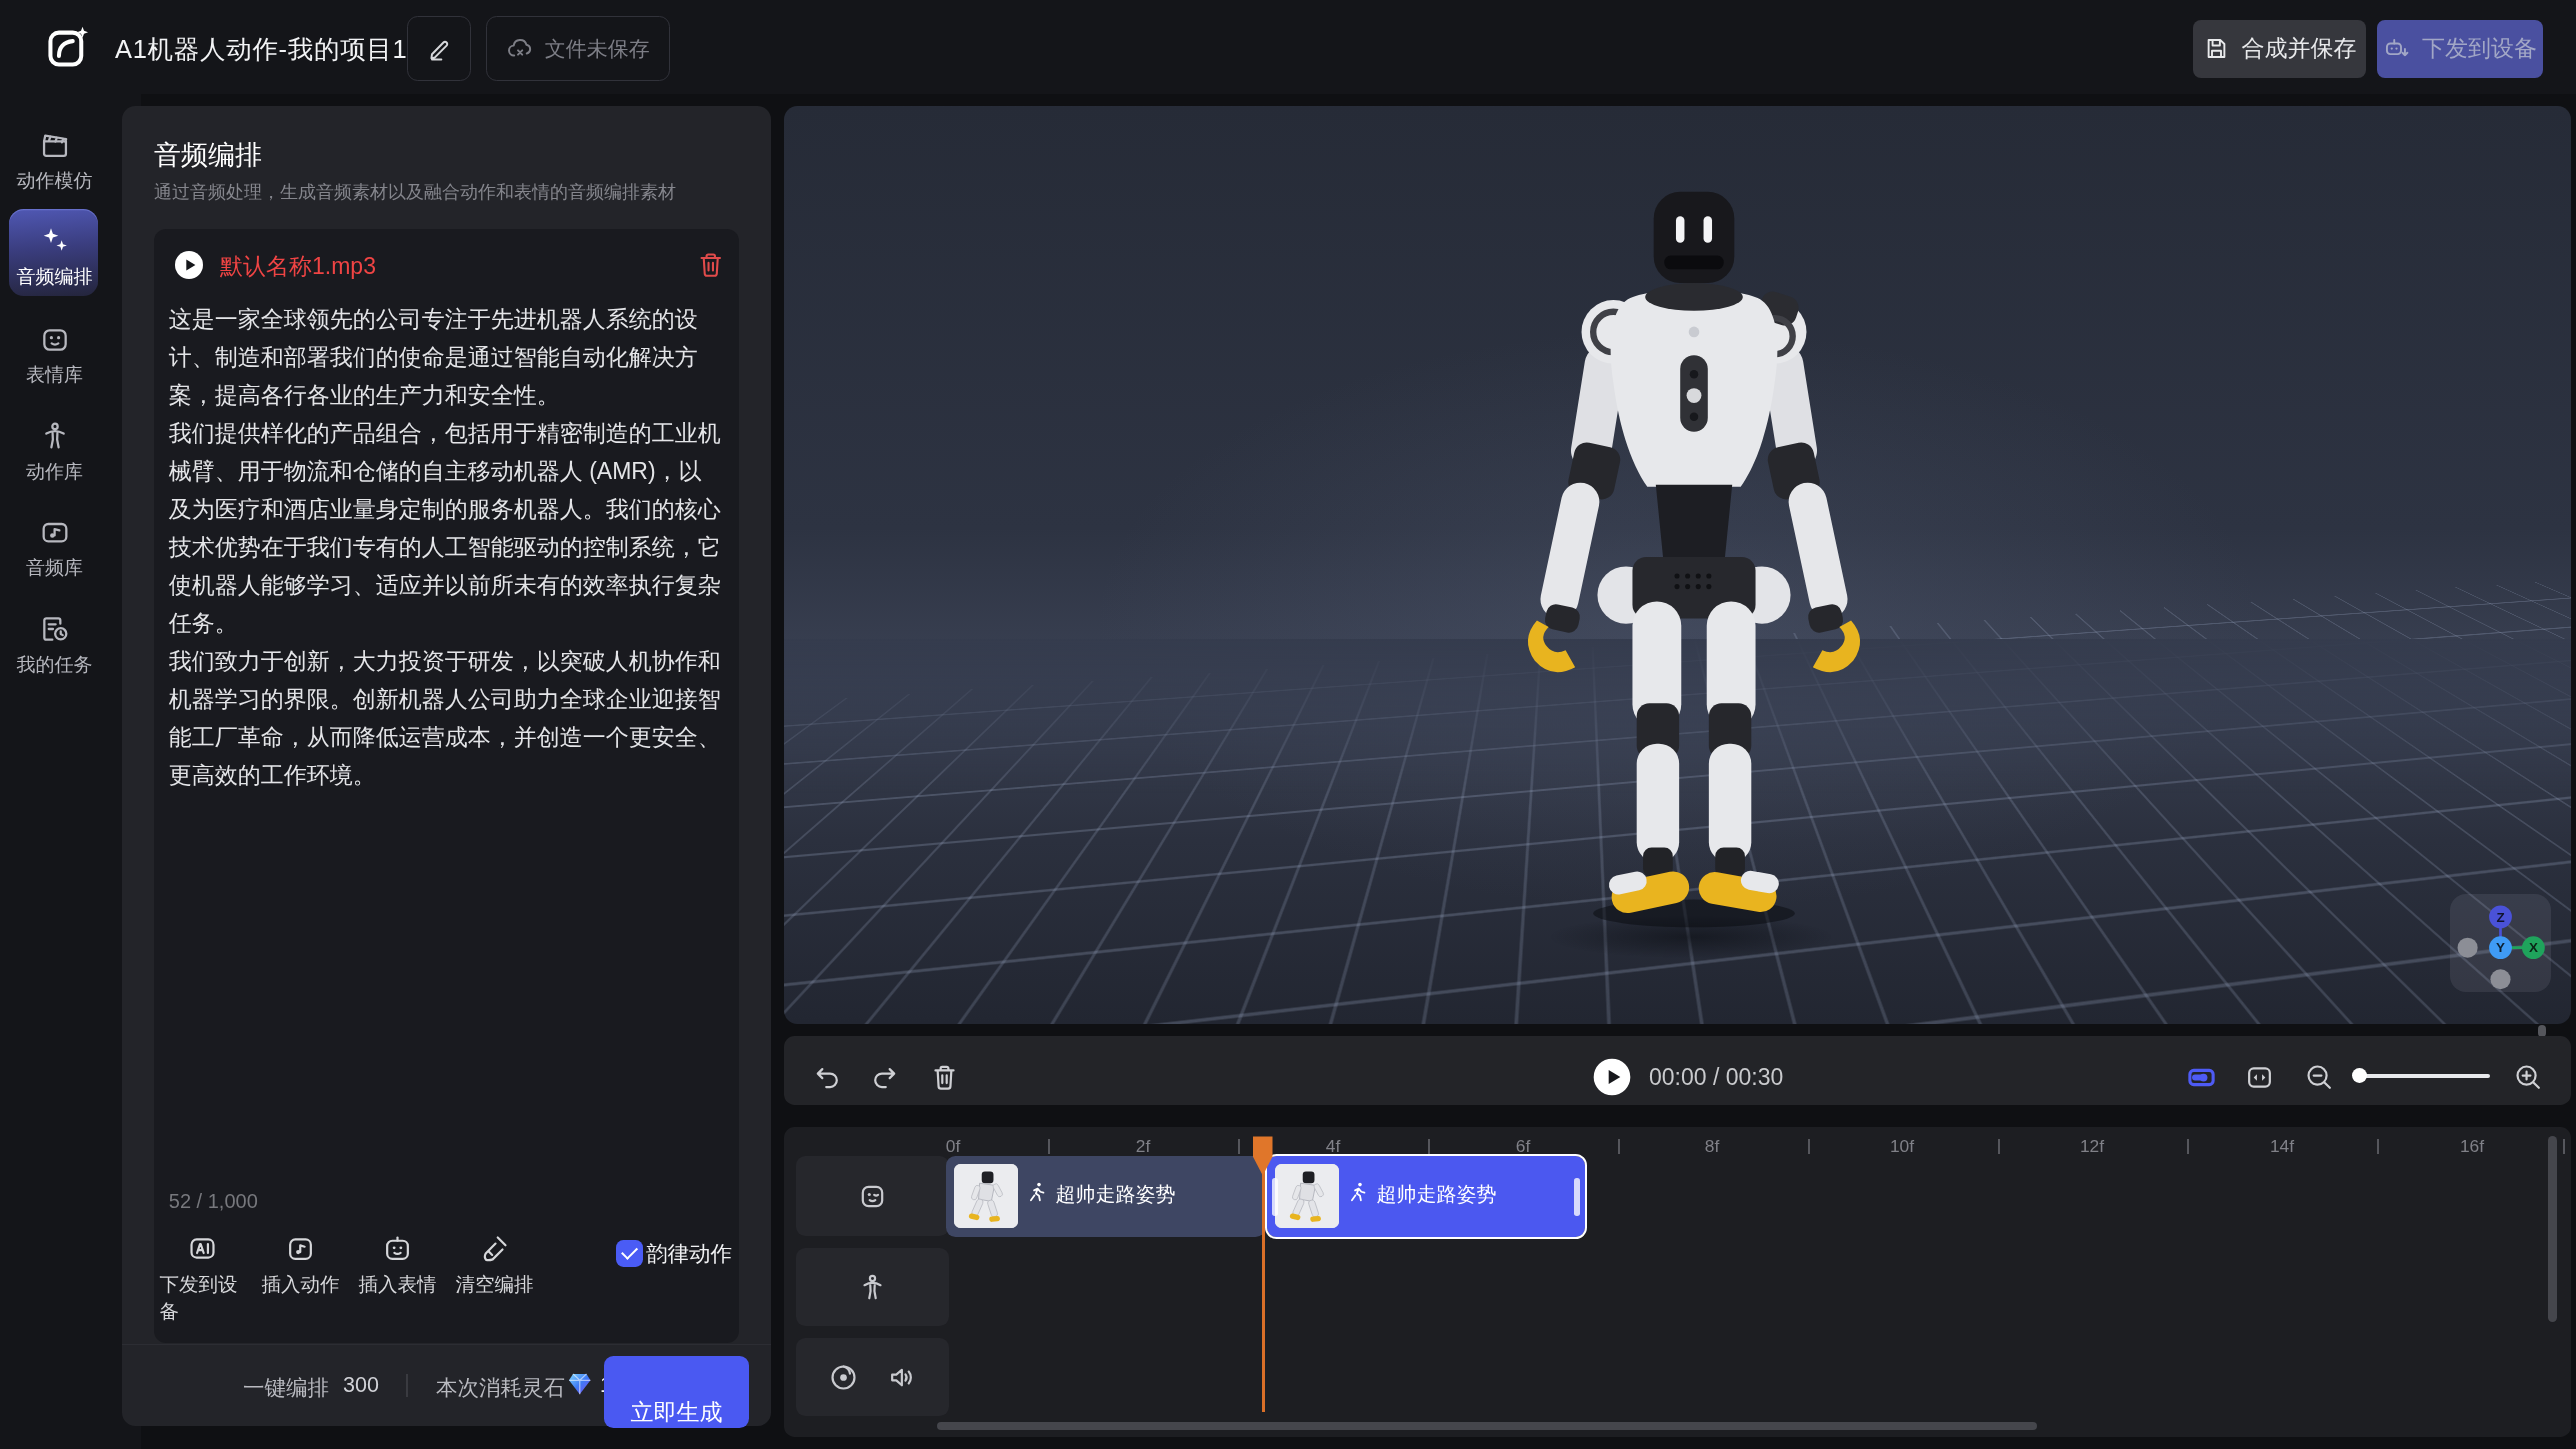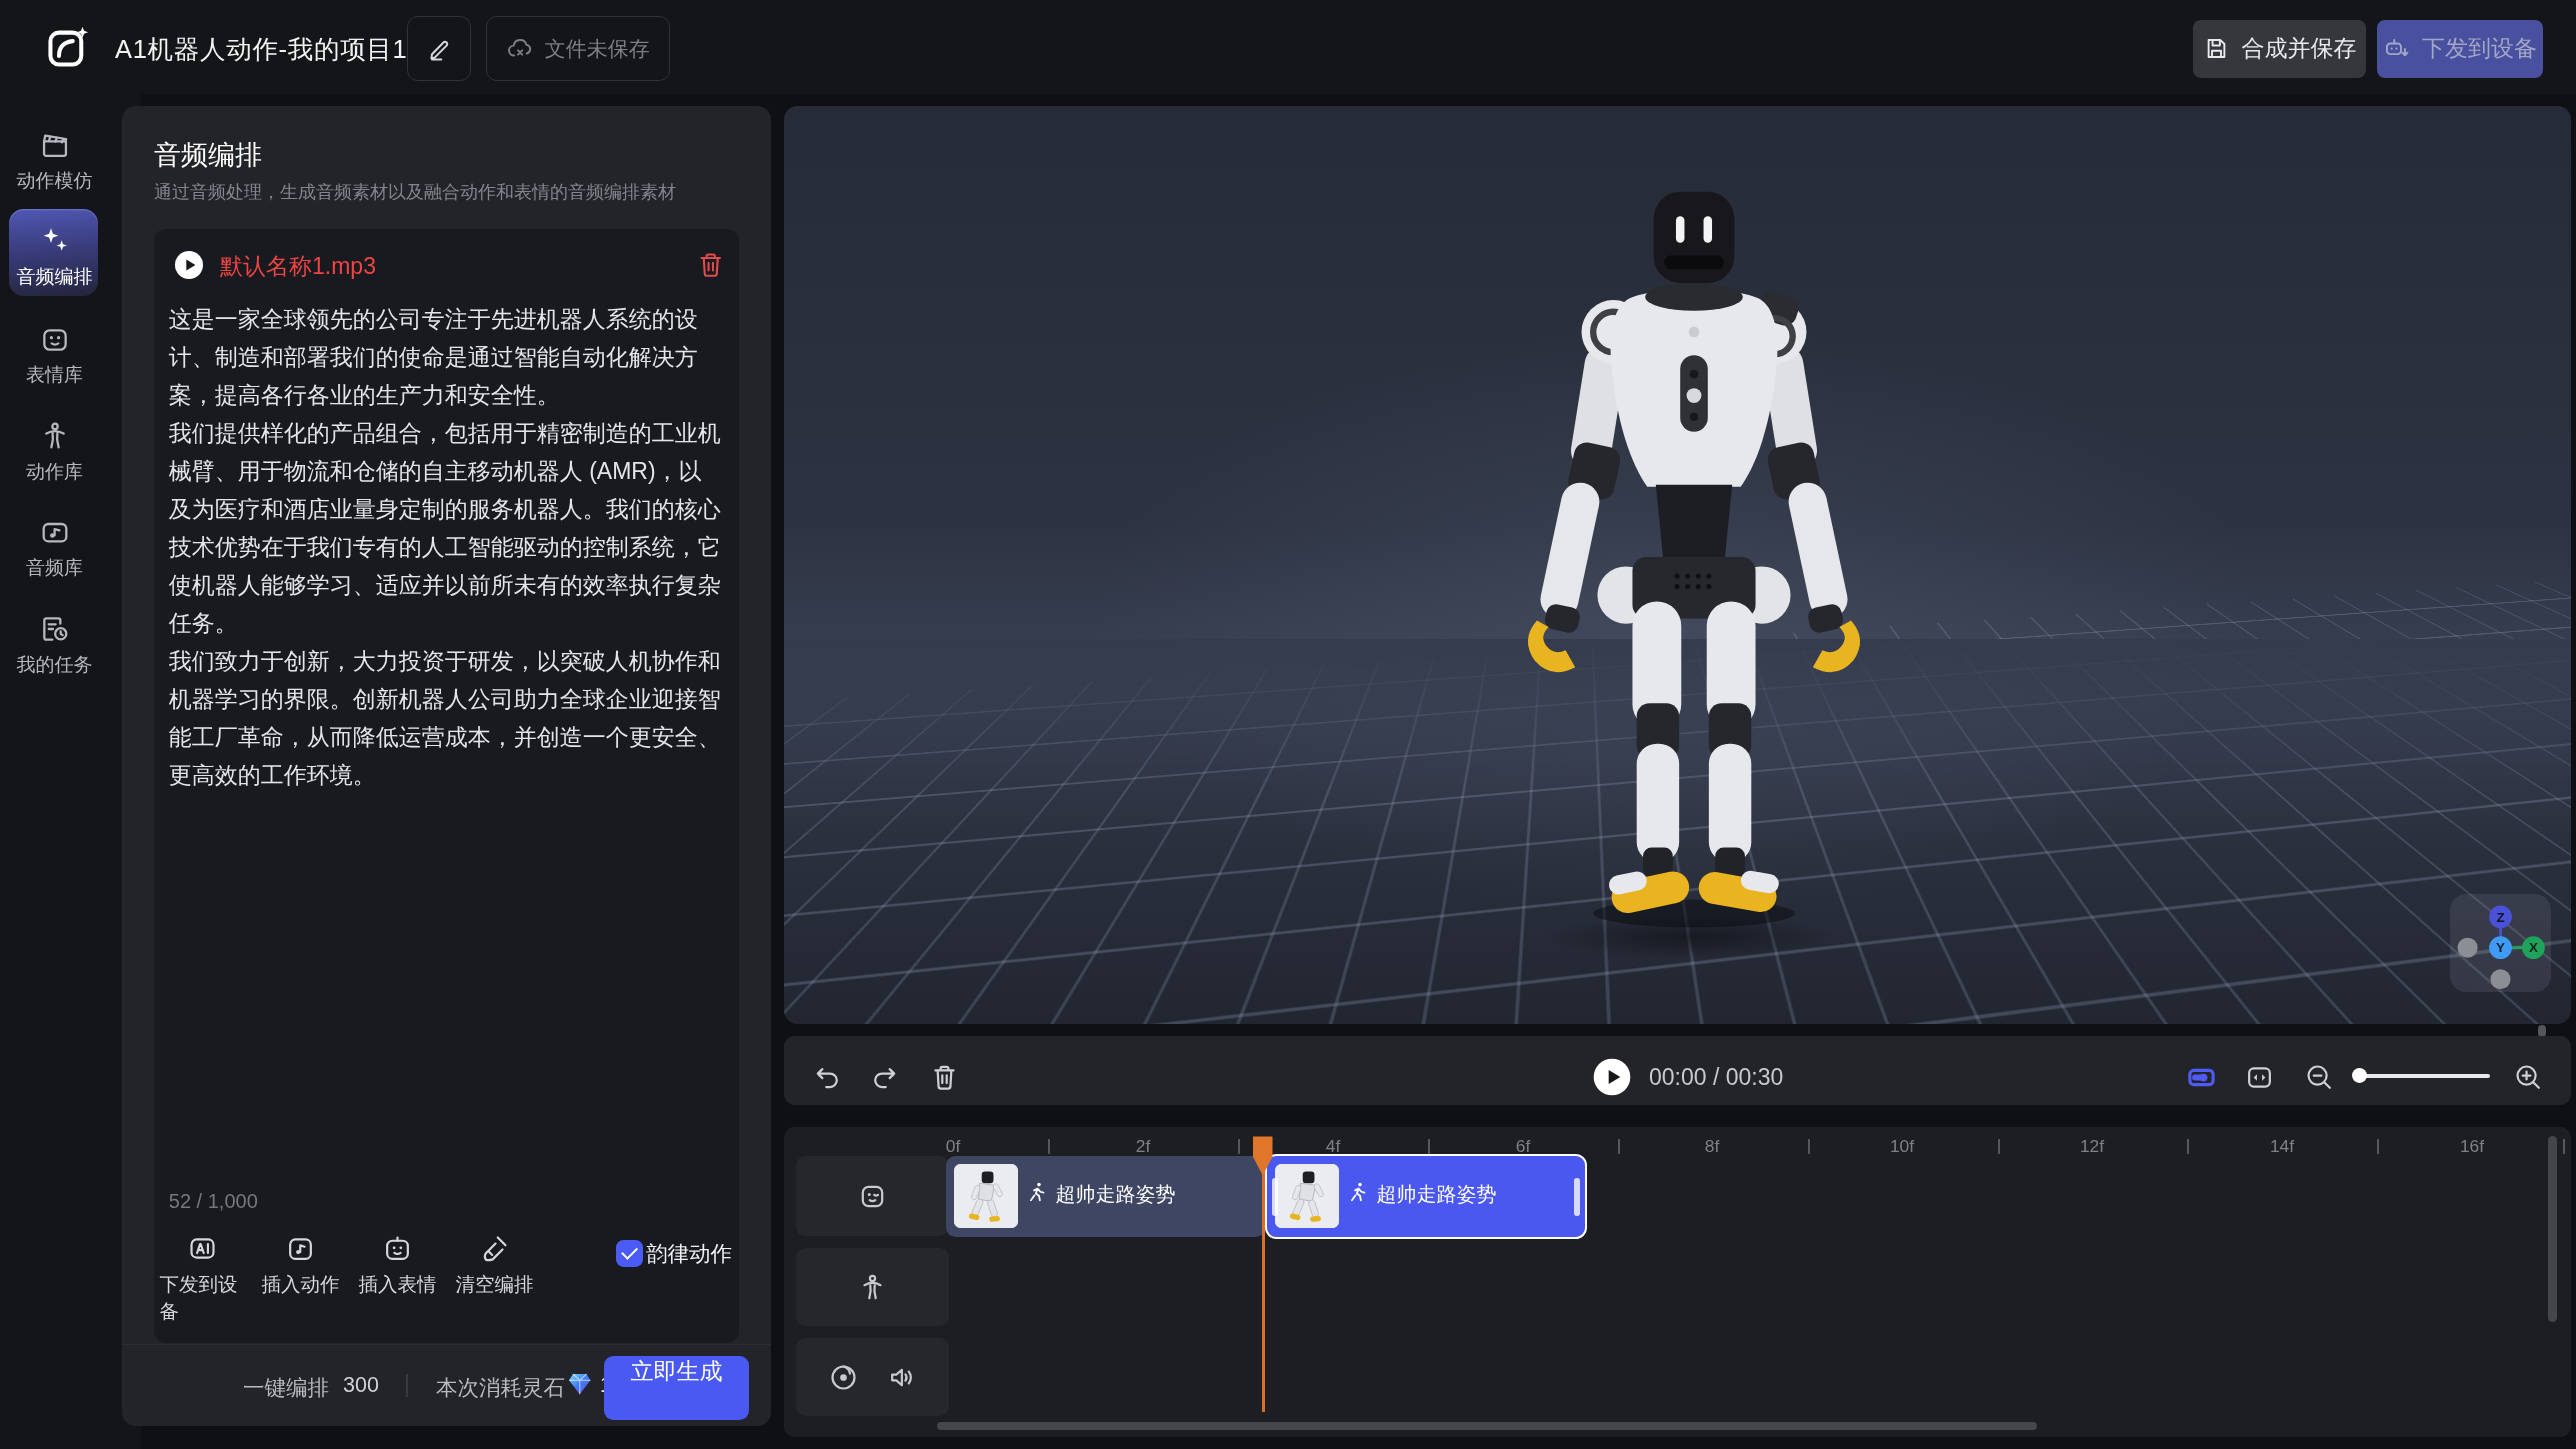--- a/index.html
+++ b/index.html
@@ -41,22 +41,22 @@
   .act-btn{position:absolute;top:1004px;width:87px;display:flex;flex-direction:column;align-items:center;gap:6.7px;
     color:#d6d7da;cursor:pointer;}
   .act-btn span{font-size:19.5px;}
   .toggle{position:absolute;top:1010px;left:462px;display:flex;align-items:center;gap:3px;cursor:pointer;}
   .cbox{width:27px;height:27px;border-radius:7.4px;background:#4a5cf5;position:relative;}
   .cbox::after{content:"";position:absolute;left:6px;top:6.7px;width:12.7px;height:6.7px;
     border-left:2.7px solid #fff;border-bottom:2.7px solid #fff;transform:rotate(-45deg);}
   .toggle span{font-size:21.5px;color:#f0f1f3;}
   .pn-footer{left:0;top:1238px;width:649px;height:82px;border-top:1.3px solid #2c2d33;}
   .ft-text{font-size:21.5px;color:#b9bac0;}
-  .gen-btn{left:482px;top:10.7px;width:145px;height:64px;border-radius:9.4px;background:#4a59f2;
-    display:flex;align-items:flex-start;justify-content:center;font-size:23px;color:#fff;cursor:pointer;}
+  .gen-btn{left:482px;top:10.7px;width:145px;height:72px;border-radius:9.4px;background:#4a59f2;
+    display:flex;align-items:flex-end;justify-content:center;font-size:23px;color:#fff;cursor:pointer;}
 
   
   .viewport{left:784px;top:106px;width:1787px;height:918px;border-radius:13.4px;overflow:hidden;
     background:
       radial-gradient(939px 470px at 50% 56%, rgba(95,105,130,.28), rgba(95,105,130,0) 62%),
       linear-gradient(180deg,#262b37 0%,#2d3342 46%,#3a4153 62%,#2b303e 80%,#222631 100%);}
   .floor{position:absolute;left:-416px;top:535px;width:2616px;height:1006px;
     transform-origin:50% 0;transform:perspective(704px) rotateX(56deg) rotateZ(-7deg);
     background-image:
       repeating-linear-gradient(0deg, rgba(168,182,212,.24) 0 2px, transparent 2px 51px),

